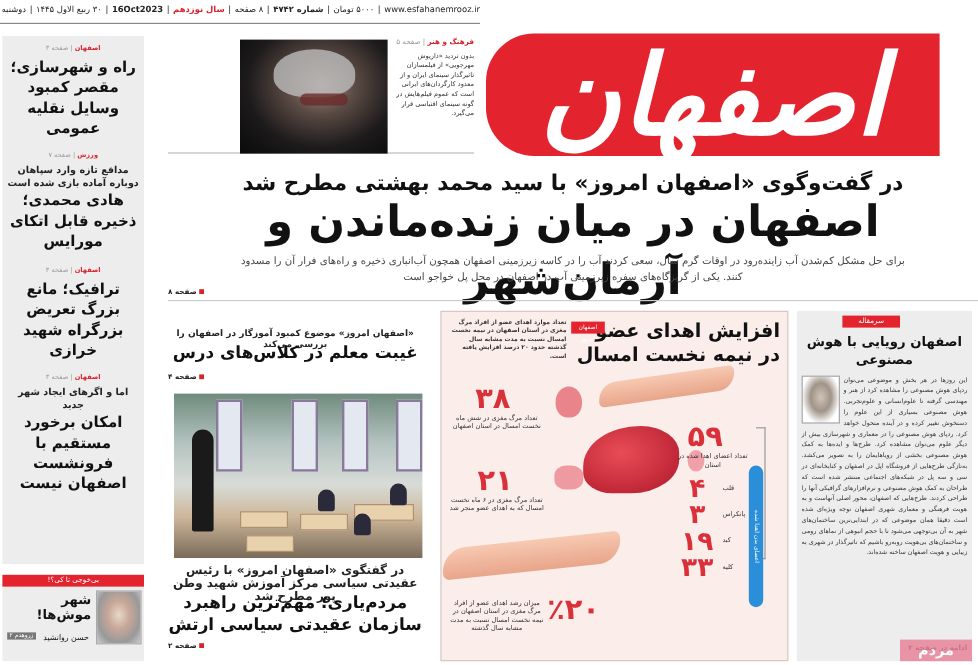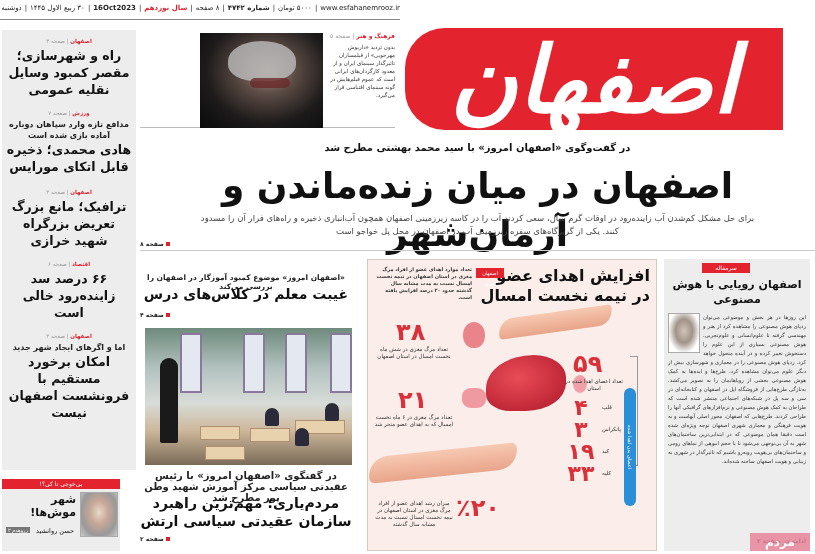--- a/index.html
+++ b/index.html
@@ -24,35 +24,35 @@
   .culture-photo { position: absolute; left: 60px; top: 5px; width: 123px; height: 95px; background: radial-gradient(ellipse at 55% 40%, #a08a80 0%, #5a4a44 30%, #1c1a1a 65%, #0a0a0a 100%); }
   .culture-photo .glasses { position: absolute; left: 50px; top: 45px; width: 40px; height: 10px; background: #6a2a2a; border-radius: 5px; opacity: .8; }
   .culture-photo .hair { position: absolute; left: 28px; top: 8px; width: 68px; height: 40px; background: #bdbdbd; border-radius: 50% 50% 40% 40%; opacity: .8; }
   .culture-text { position: absolute; right: 0; top: 4px; width: 70px; text-align: right; }
   .kicker { font-size: 6px; color: #999; }
   .kicker .sec { color: #d9232e; font-weight: bold; }
   .culture-title { font-size: 10.5px; font-weight: bold; line-height: 14px; margin-top: 2px; }
   .culture-body { font-size: 5.5px; color: #333; line-height: 8px; margin-top: 4px; }
 
   
-  .leftcol { left: 2px; top: 30px; width: 134px; height: 440px; background: #ededed; }
+  .leftcol { left: 2px; top: 30px; width: 118px; height: 440px; background: #ededed; }
   .left-item { text-align: center; padding: 0 4px; }
   .left-item .kicker { font-size: 5.5px; margin-bottom: 3px; }
   .left-item .ltitle { font-size: 12.5px; font-weight: bold; line-height: 17px; }
   .left-item .lsub { font-size: 8px; line-height: 11px; font-weight: bold; color: #222; }
 
   .column-banner { left: 2px; top: 479px; width: 118px; height: 10px; background: #e3232d; color: #fff; font-size: 6px; text-align: center; line-height: 10px; }
   .column-box { left: 2px; top: 489px; width: 118px; height: 62px; background: #ededed; }
   .column-photo { position: absolute; right: 2px; top: 3px; width: 38px; height: 45px; background: radial-gradient(ellipse at 50% 45%, #e8d8c8 0%, #c8a898 35%, #999 70%, #ccc 100%); border: 1px solid #aaa; }
   .column-title { position: absolute; right: 44px; top: 4px; font-size: 11px; font-weight: bold; }
   .column-author { position: absolute; right: 46px; top: 38px; font-size: 6.5px; }
   .column-tag { position: absolute; left: 4px; top: 38px; font-size: 5px; background: #777; color: #fff; padding: 0 2px; }
 
   
-  .lead-sup { left: 140px; top: 142px; width: 675px; text-align: center; font-size: 10px; font-weight: bold; }
+  .lead-sup { left: 140px; top: 142px; width: 675px; text-align: center; font-size: 18px; font-weight: bold; }
   .lead-title { left: 140px; top: 162px; width: 675px; text-align: center; font-size: 36px; font-weight: bold; letter-spacing: -1px; line-height: 48px; }
   .lead-body { left: 140px; top: 212px; width: 675px; text-align: center; font-size: 8.5px; color: #444; line-height: 13px; }
   .page-ref { font-size: 6px; color: #222; font-weight: bold; }
   .page-ref .sq { display: inline-block; width: 4px; height: 4px; background: #d9232e; margin-left: 2px; }
   .lead-page { left: 140px; top: 240px; }
   .rule-lead { left: 140px; top: 250px; width: 675px; height: 1px; background: #ccc; }
 
   
   .teach-sup { left: 140px; top: 273px; width: 212px; text-align: center; font-size: 7.5px; font-weight: bold; color: #222; }
   .teach-title { left: 140px; top: 286px; width: 212px; text-align: center; font-size: 14px; font-weight: bold; }
@@ -142,24 +142,20 @@
   <div class="left-item" style="margin-top:12px;">
     <div class="kicker"><span class="sec">ورزش</span> | <span>صفحه ۷</span></div>
     <div class="lsub">مدافع تازه وارد سپاهان دوباره آماده بازی شده است</div>
     <div class="ltitle">هادی محمدی؛ ذخیره قابل اتکای مورایس</div>
   </div>
   <div class="left-item" style="margin-top:14px;">
     <div class="kicker"><span class="sec">اصفهان</span> | <span>صفحه ۳</span></div>
     <div class="ltitle">ترافیک؛ مانع بزرگ تعریض بزرگراه شهید خرازی</div>
   </div>
   <div class="left-item" style="margin-top:12px;">
-    <div class="kicker"><span class="sec">اقتصاد</span> | <span>صفحه ۶</span></div>
-    <div class="ltitle">۶۶ درصد سد زاینده‌رود خالی است</div>
-  </div>
-  <div class="left-item" style="margin-top:12px;">
     <div class="kicker"><span class="sec">اصفهان</span> | <span>صفحه ۳</span></div>
     <div class="lsub">اما و اگرهای ایجاد شهر جدید</div>
     <div class="ltitle">امکان برخورد مستقیم با فرونشست اصفهان نیست</div>
   </div>
 </div>
 
 <div class="abs column-banner">بی‌خوجی تا کی؟!</div>
 <div class="abs column-box">
   <div class="column-photo"></div>
   <div class="column-title">شهر موش‌ها!</div>

